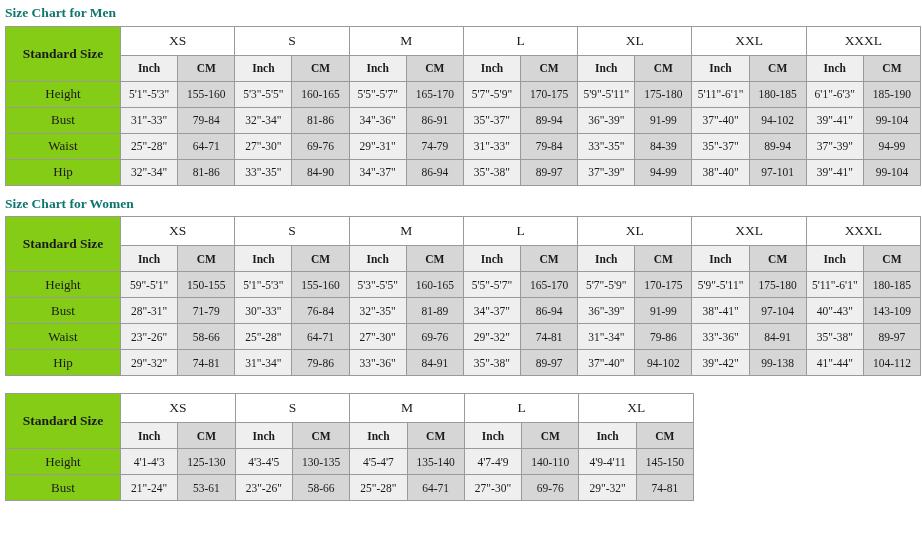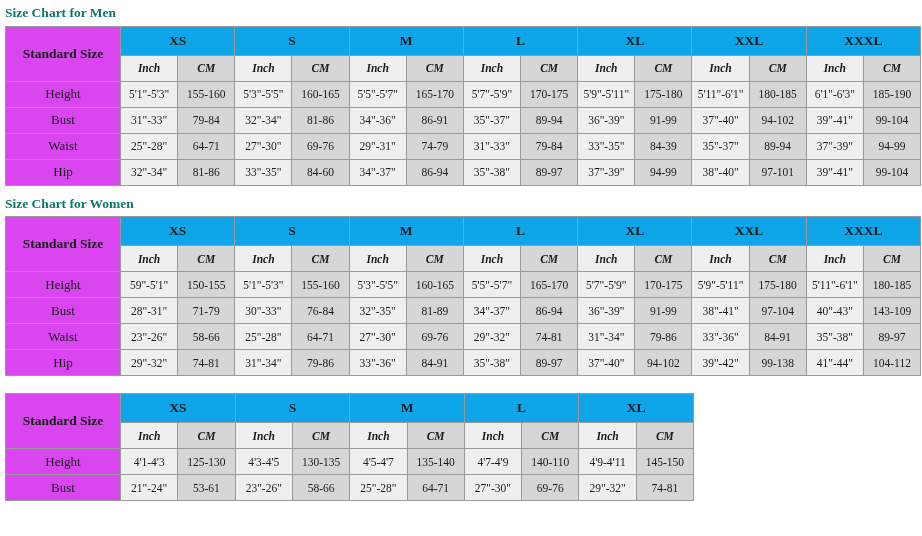--- a/index.html
+++ b/index.html
@@ -43,53 +43,53 @@
     text-align: center;
     vertical-align: middle;
     font-family: "Liberation Serif", "DejaVu Serif", serif;
     color: #1a1a1a;
     padding: 0;
     overflow: hidden;
     white-space: nowrap;
   }
   
   td.rowhead, th.corner {
-    background: #d946ef;
+    background: #84cc16;
     text-align: left;
     padding-left: 11px;
   }
   th.corner {
     font-weight: bold;
     font-size: 13.5px;
   }
   td.rowhead {
     font-weight: normal;
     font-size: 13px;
     margin-left: 13px;
   }
   
   th.sizegroup {
-    background: #0ea5e9;
-    font-weight: bold;
+    background: #ffffff;
+    font-weight: normal;
     font-size: 13.5px;
   }
   
   th.unit-inch, td.cell-inch {
     background: #efefef;
     font-size: 11.5px;
   }
   th.unit-cm, td.cell-cm {
     background: #d6d6d6;
     font-size: 11.5px;
   }
   td.cell-inch, td.cell-cm {
     font-size: 11.5px;
   }
   tr.row-group-head th { height: 28px; }
-  tr.row-unit th { height: 25px; font-style: italic; }
+  tr.row-unit th { height: 25px; }
   tr.data-row td { height: 25px; }
 
   .spacer-men { height: 11px; }
   .spacer-women { height: 11px; }
   .title-gap { height: 6px; }
   .top-gap { height: 6px; }
 </style>
 </head>
 <body>
 
@@ -193,21 +193,21 @@
               <td class="cell-inch">35"-37"</td>
               <td class="cell-cm">89-94</td>
               <td class="cell-inch">37"-39"</td>
               <td class="cell-cm">94-99</td>
             </tr>
             <tr class="data-row">
               <td class="rowhead">Hip</td>
               <td class="cell-inch">32"-34"</td>
               <td class="cell-cm">81-86</td>
               <td class="cell-inch">33"-35"</td>
-              <td class="cell-cm">84-60</td>
+              <td class="cell-cm">84-90</td>
               <td class="cell-inch">34"-37"</td>
               <td class="cell-cm">86-94</td>
               <td class="cell-inch">35"-38"</td>
               <td class="cell-cm">89-97</td>
               <td class="cell-inch">37"-39"</td>
               <td class="cell-cm">94-99</td>
               <td class="cell-inch">38"-40"</td>
               <td class="cell-cm">97-101</td>
               <td class="cell-inch">39"-41"</td>
               <td class="cell-cm">99-104</td>

